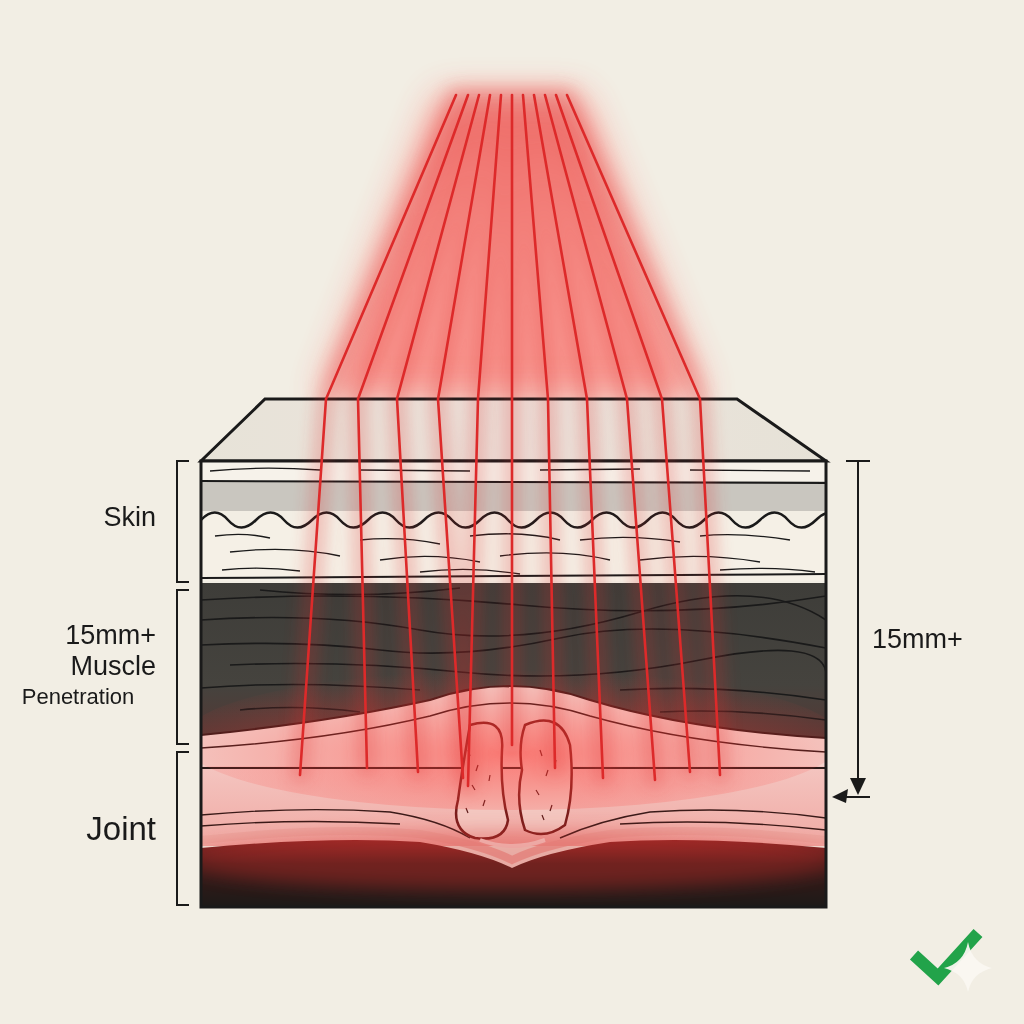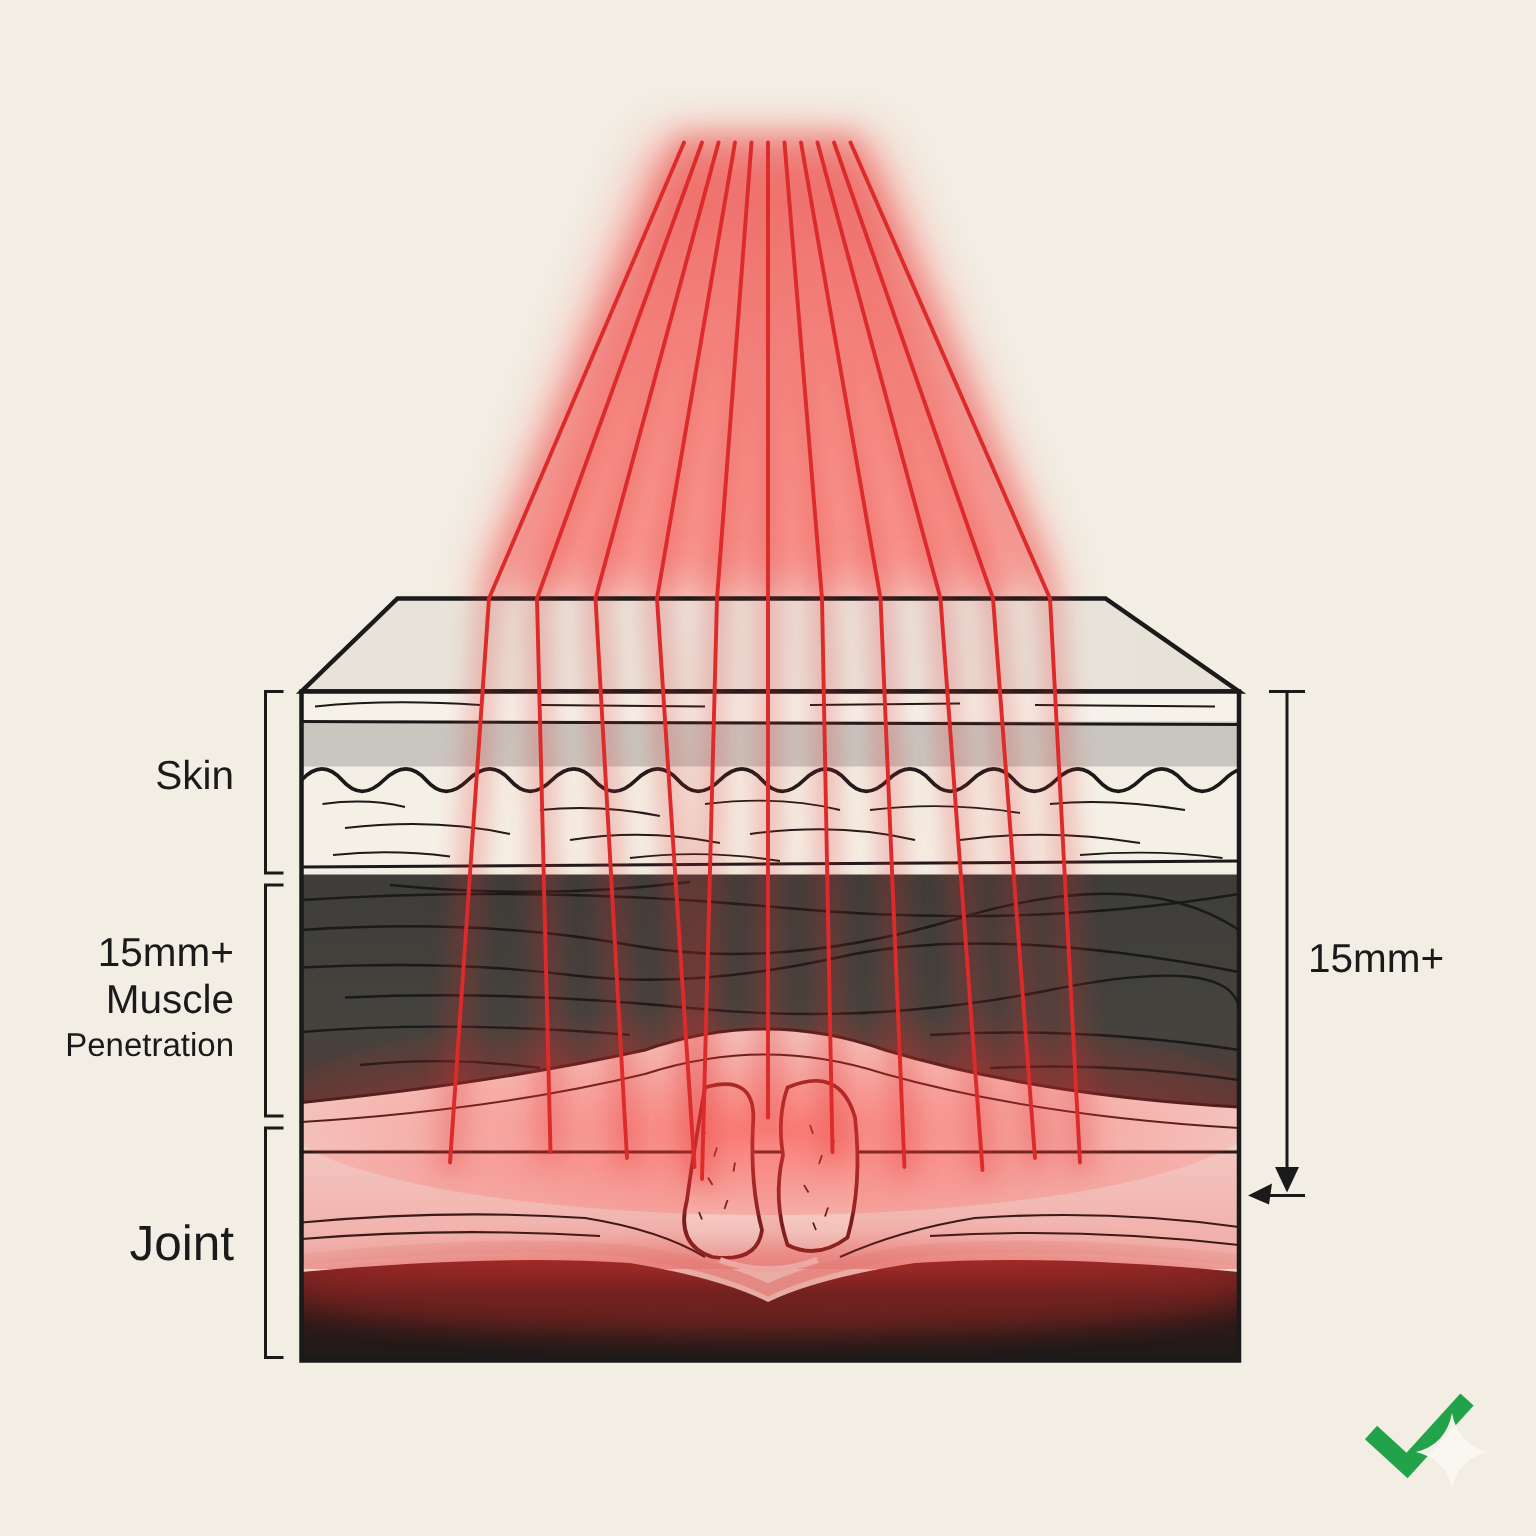--- a/index.html
+++ b/index.html
@@ -10,21 +10,21 @@
     position: relative;
   }
   #stage { position: absolute; left: 0; top: 0; width: 1024px; height: 1024px; }
   .label {
     position: absolute; color: #1a1a1a; text-align: right;
     font-family: "Liberation Sans", "DejaVu Sans", sans-serif;
   }
   .label-skin { left: 40px; top: 502px; width: 116px; font-size: 27px; }
   .label-muscle { left: 0px; top: 620px; width: 156px; line-height: 31px; }
   .label-muscle .l1, .label-muscle .l2 { display: block; font-size: 27px; }
-  .label-muscle .l3 { display: block; font-size: 22px; line-height: 30px; }
+  .label-muscle .l3 { display: block; font-size: 22px; line-height: 30px; text-align: center; }
   .label-joint { left: 40px; top: 810px; width: 116px; font-size: 33px; }
   .label-depth { left: 872px; top: 624px; font-size: 27px; text-align: left; }
 </style>
 </head>
 <body>
 
 <div id="stage">
 <svg width="1024" height="1024" viewBox="0 0 1024 1024" xmlns="http://www.w3.org/2000/svg">
   <defs>
     <filter id="glow" x="-50%" y="-50%" width="200%" height="200%">

